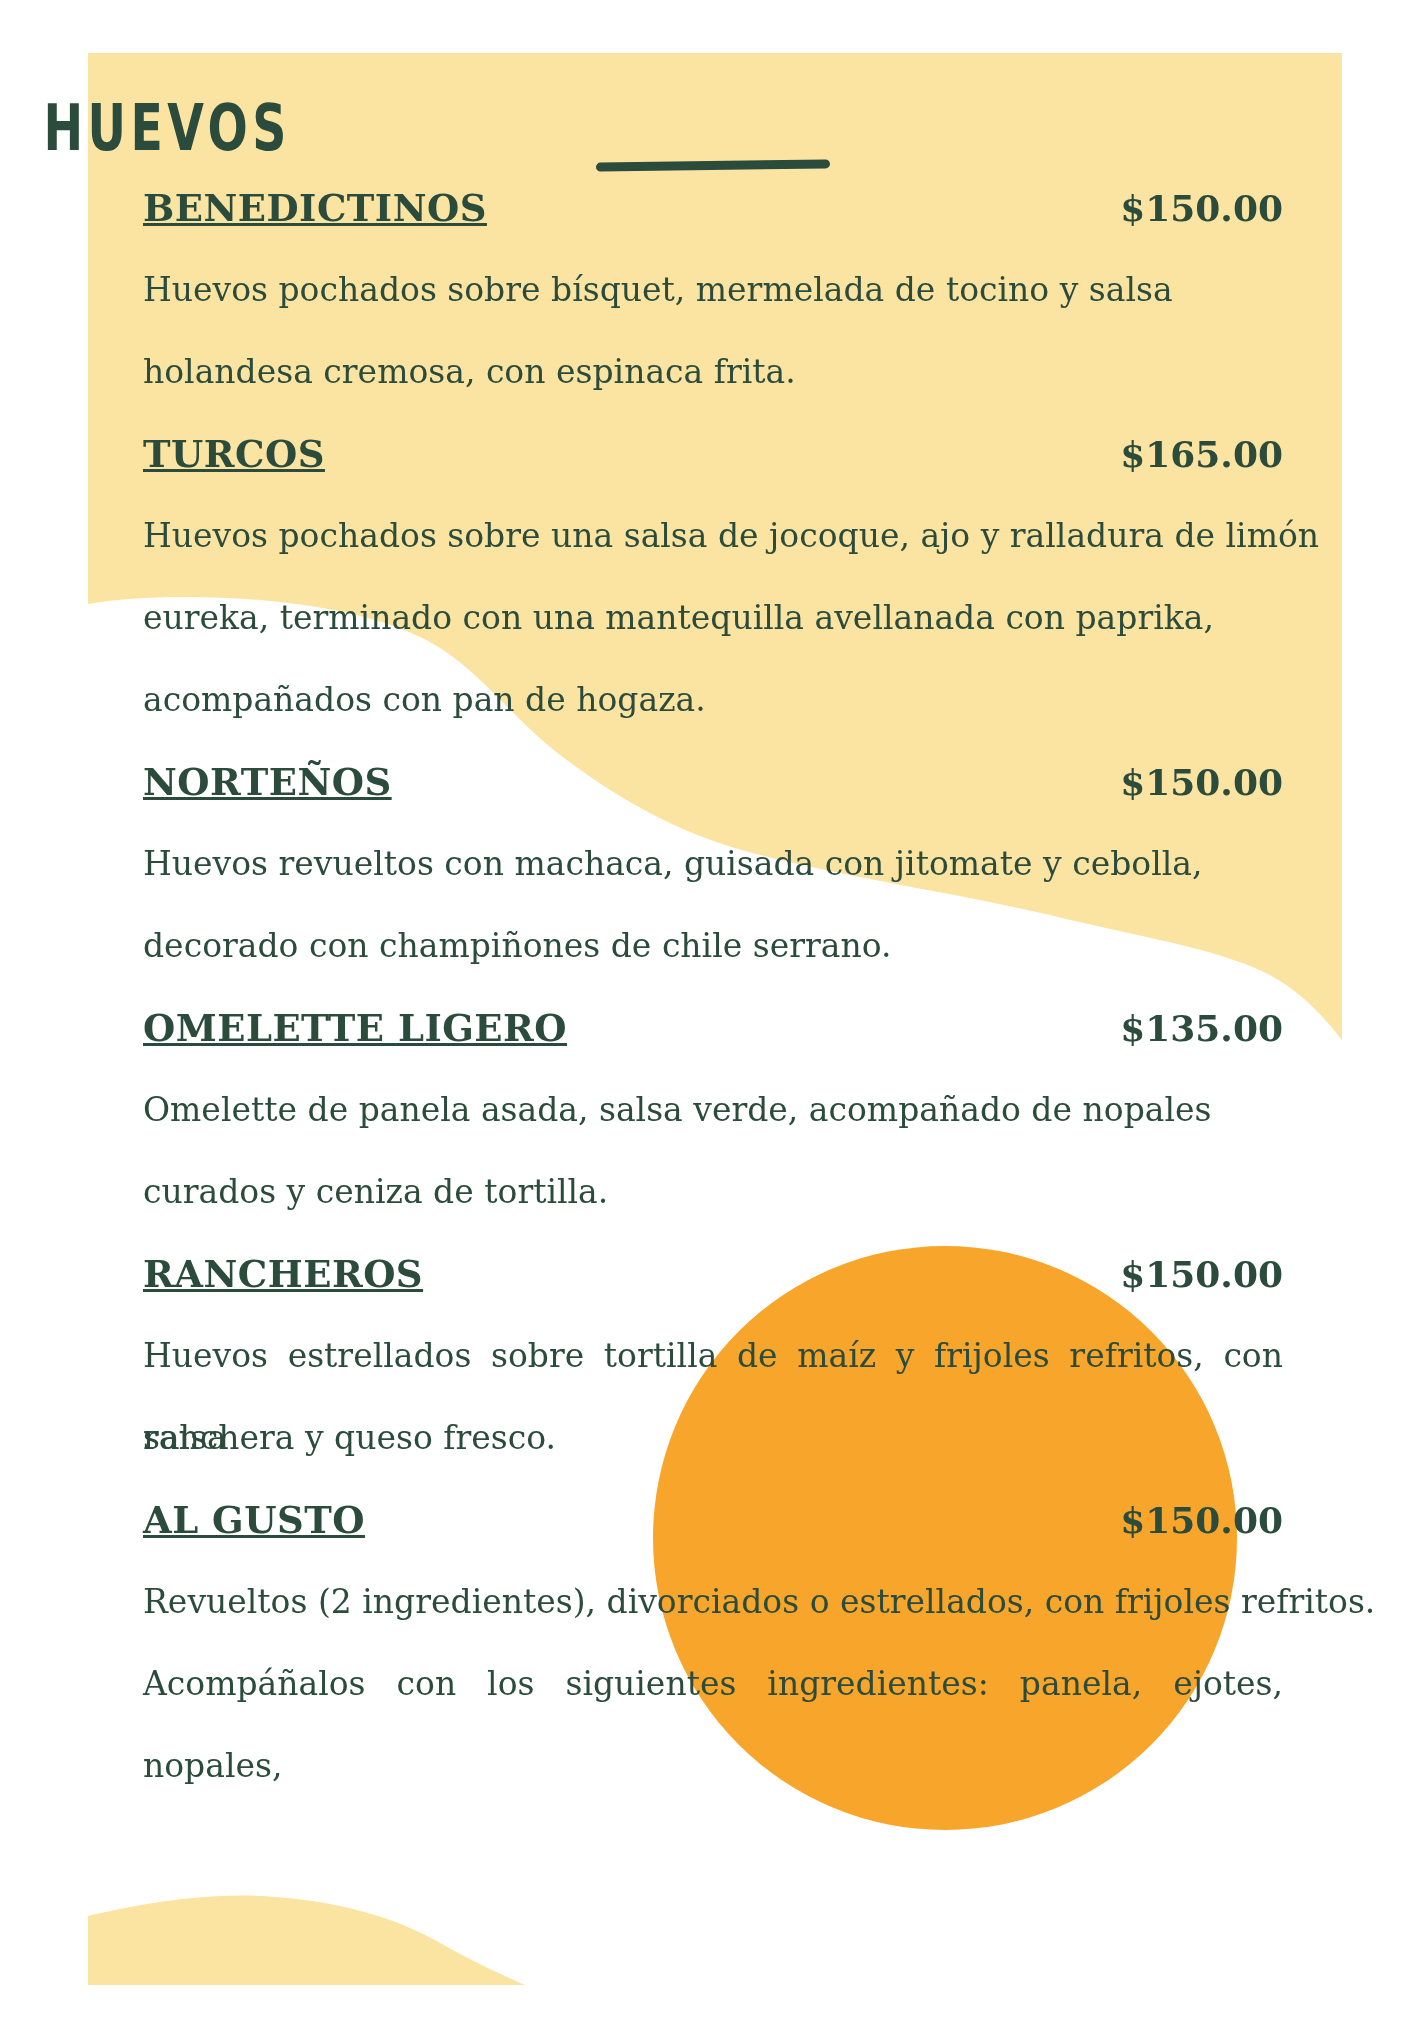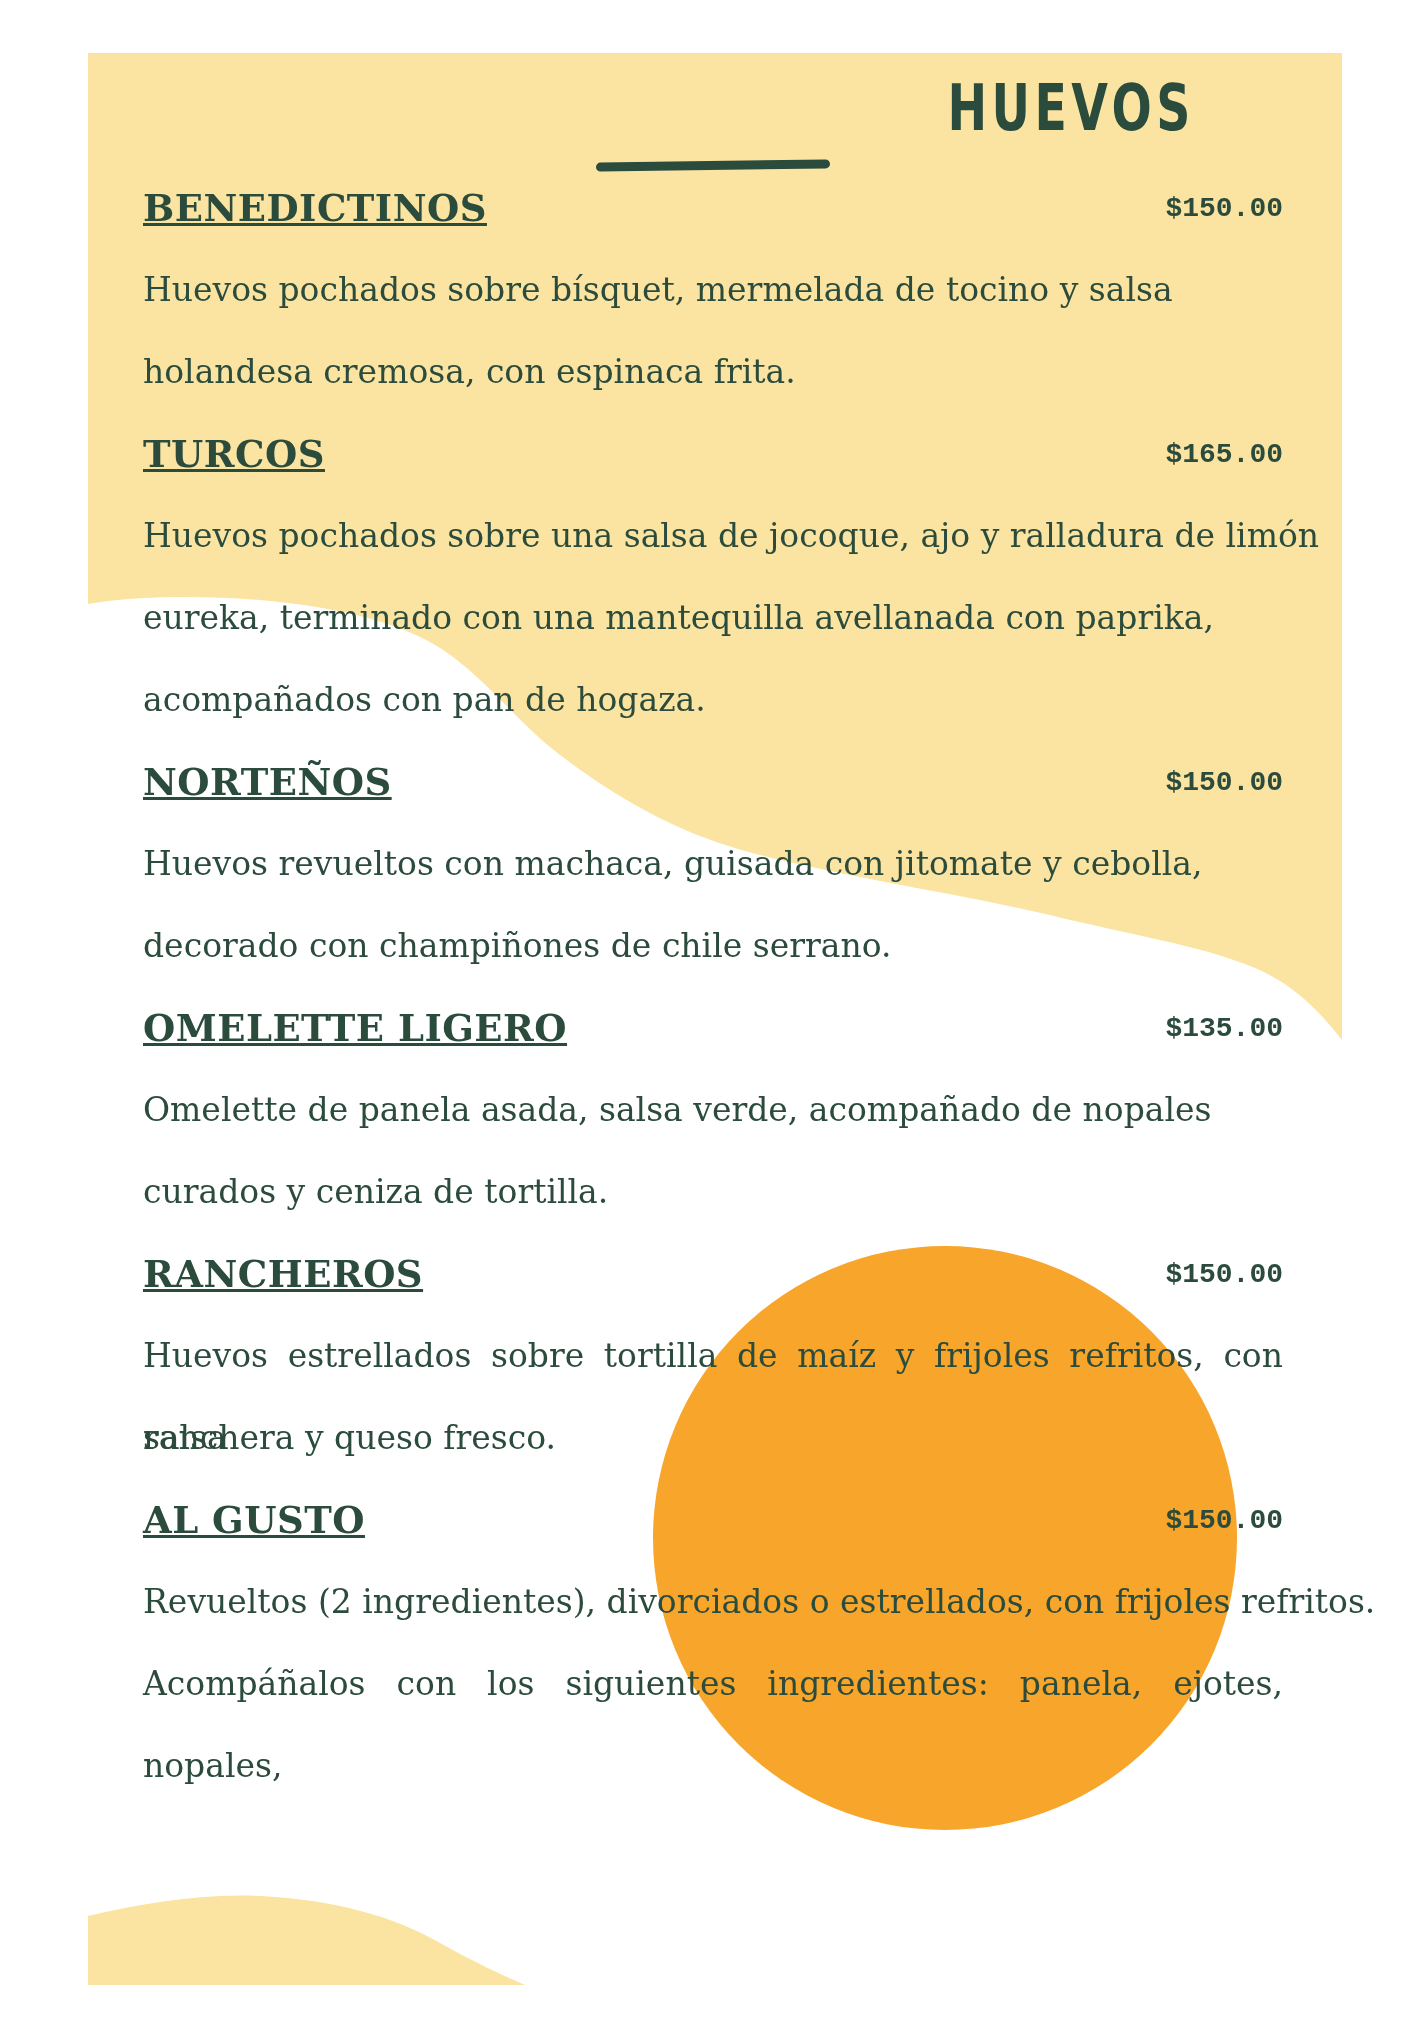--- a/index.html
+++ b/index.html
@@ -5,21 +5,21 @@
   html,body{margin:0;padding:0;}
   body{
     width:1428px;height:2028px;position:relative;background:#ffffff;
     font-family:"DejaVu Serif", serif;overflow:hidden;
   }
   
   #bg-shapes{position:absolute;left:0;top:0;width:1428px;height:2028px;}
 
   
   .title-wrap{
-    position:absolute;left:0;top:76px;width:1238px;text-align:right;
+    position:absolute;left:0;top:96px;width:1238px;text-align:left;
   }
   .title-text{
     display:inline-block;
     font-family:"DejaVu Sans", sans-serif;
     font-weight:700;font-size:64px;line-height:1;
     letter-spacing:6px;
     transform:scaleX(0.74);transform-origin:center;
   }
   .title-underline{
     position:absolute;left:596px;top:161px;width:234px;height:9px;
@@ -34,21 +34,21 @@
     height:82px;display:flex;align-items:center;
     font-size:33px;white-space:nowrap;
   }
   .heading-row{
     height:82px;display:flex;align-items:center;justify-content:space-between;
   }
   .dish-name{
     font-weight:700;font-size:37px;letter-spacing:0.5px;white-space:nowrap;text-decoration:underline;
   }
   .dish-price{
-    font-weight:700;font-size:28px;white-space:nowrap;font-family:Liberation Mono, monospace;
+    font-weight:700;font-size:36px;white-space:nowrap;
   }
   .desc-line{display:block;line-height:82px;height:82px;overflow:visible;}
   .jf{
     white-space:normal;
     text-align:justify;
     -moz-text-align-last:justify;
     text-align-last:justify;
   }
 </style>
 </head>

